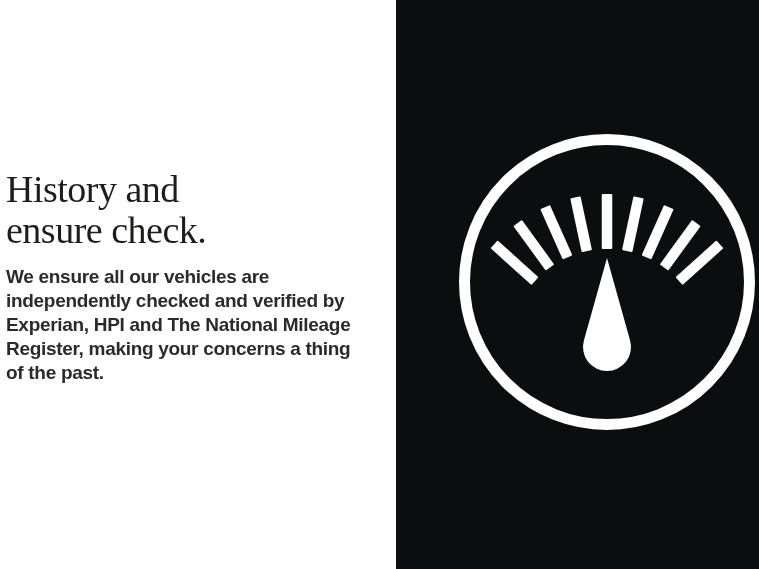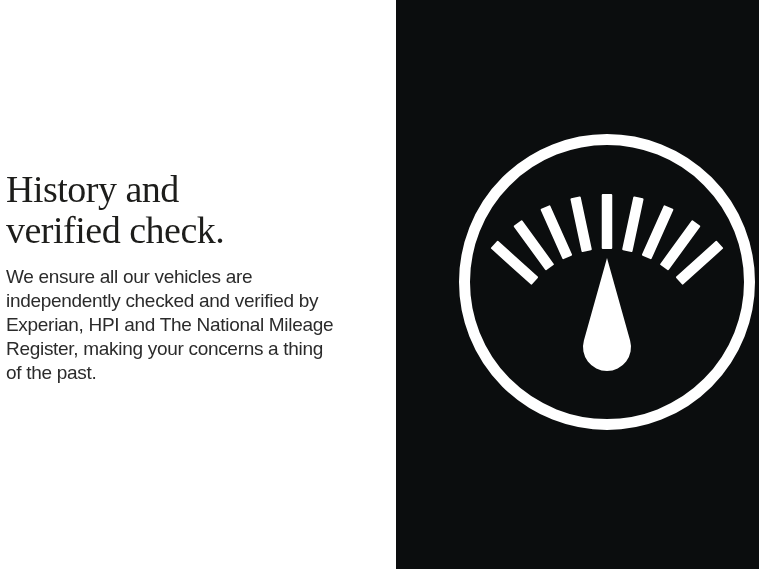--- a/index.html
+++ b/index.html
@@ -35,21 +35,21 @@
     font-weight: 400;
     font-size: 38px;
     line-height: 41px;
     letter-spacing: -0.5px;
     color: var(--heading-color, #1d1d1b);
     white-space: pre-line;
   }
   .body-text {
     margin: 14px 0 0 0;
     font-family: "Liberation Sans", sans-serif;
-    font-weight: 400;
+    font-weight: 700;
     font-size: 19px;
     line-height: 24px;
     letter-spacing: -0.3px;
     color: var(--body-color, #2b2b2b);
     white-space: pre-line;
   }
   .image-panel {
     position: absolute;
     left: 396px;
     top: 0;
@@ -80,21 +80,21 @@
   }
 </style>
 </head>
 <body>
 
 <div class="stage">
 
   <div class="text-panel">
     <div class="text-block">
       <h1 class="heading">History and
-verified check.</h1>
+ensure check.</h1>
       <p class="body-text">We ensure all our vehicles are
 independently checked and verified by
 Experian, HPI and The National Mileage
 Register, making your concerns a thing
 of the past.</p>
     </div>
   </div>
 
   <div class="image-panel">
     <span class="gauge-wrap">

